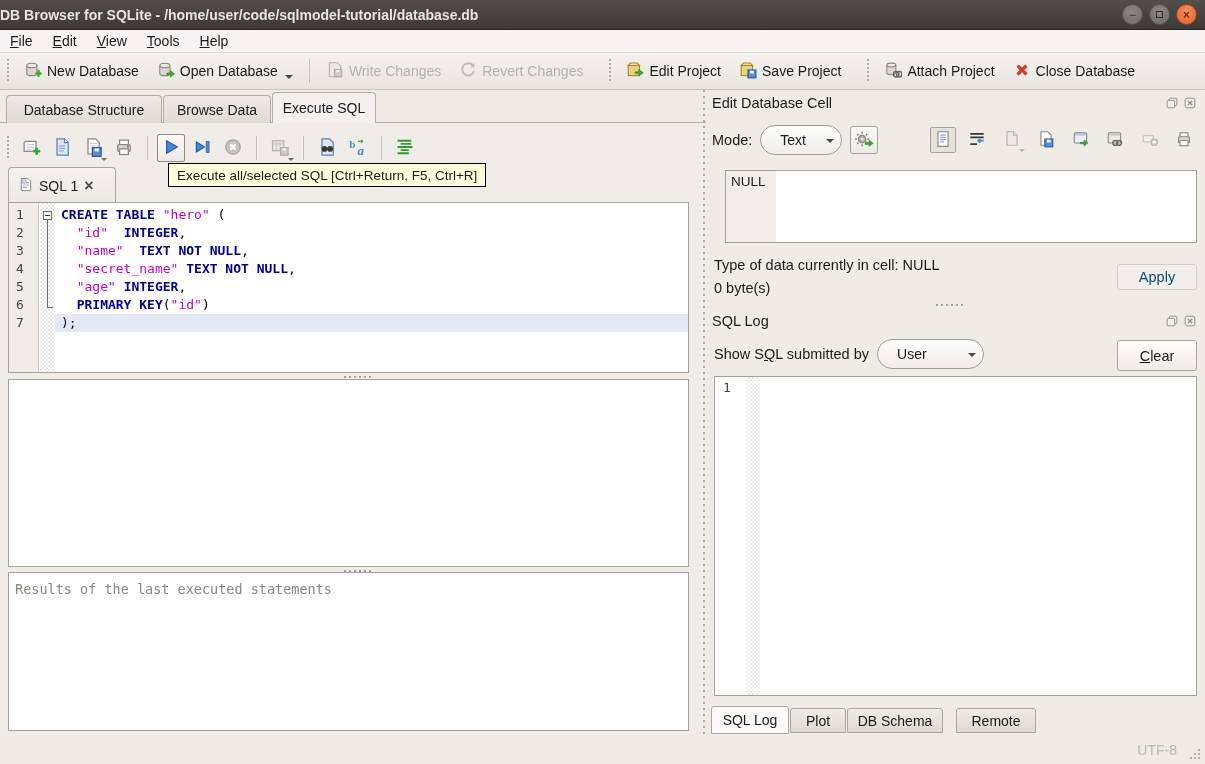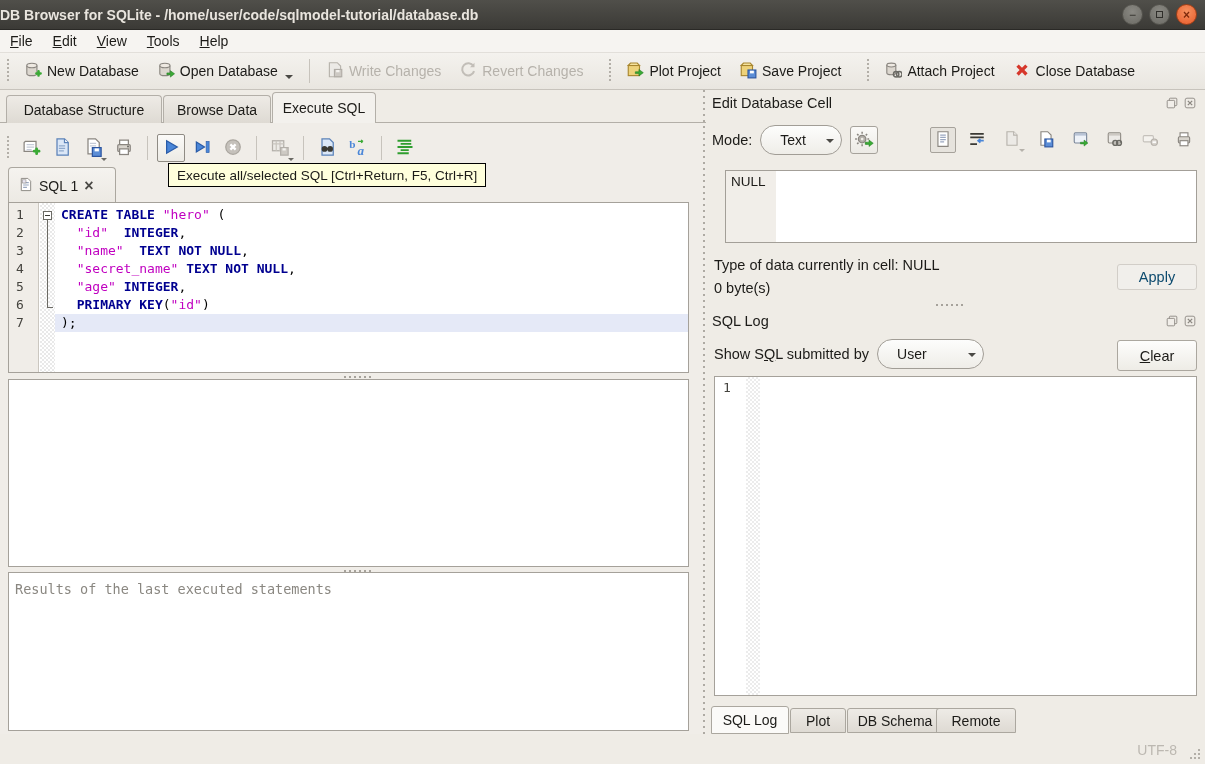--- a/index.html
+++ b/index.html
@@ -157,21 +157,21 @@
     background:repeating-conic-gradient(#ececec 0% 25%, #ffffff 0% 50%) 0 0 / 4px 4px; }
 
   
   .btab { position:absolute; border:1px solid #aba79f; border-radius:3px 3px 0 0;
     background:linear-gradient(#eeebe6,#dedad3); height:25px; top:618px;
     display:flex; align-items:center; justify-content:center; font-size:14px; }
   .btab.active { background:#fbfaf8; height:28px; top:616px; z-index:2; }
   #btab-sqllog   { left:5px;  width:78px; }
   #btab-plot     { left:84px; width:56px; }
   #btab-schema   { left:141px; width:96px; }
-  #btab-remote   { left:230px; width:80px; }
+  #btab-remote   { left:250px; width:80px; }
 
   
   #statusbar { position:absolute; left:0; top:734px; width:1205px; height:30px; }
   #encoding { position:absolute; right:28px; top:8px; color:#bcb8b1; font-size:14px; }
   #grip { position:absolute; right:4px; bottom:4px; width:12px; height:12px;
     background:
       radial-gradient(circle at 10px 2px,#b3afa8 1.2px, transparent 1.5px),
       radial-gradient(circle at 6px 6px,#b3afa8 1.2px, transparent 1.5px),
       radial-gradient(circle at 10px 6px,#b3afa8 1.2px, transparent 1.5px),
       radial-gradient(circle at 2px 10px,#b3afa8 1.2px, transparent 1.5px),
@@ -243,21 +243,21 @@
   </div>
 
   <div class="grip-v" style="margin-left:14px;"></div>
 
   <div class="tbtn">
     <span><svg width="18" height="18" viewBox="0 0 16 16">
           <rect x="2" y="4" width="10" height="9" fill="#edd27a" stroke="#a8862e"></rect>
           <path d="M2 4l2-2.2h6L12 4z" fill="#f5e3a0" stroke="#a8862e"></path>
           <path d="M8.3 9.6h3.2V7.5l3.9 2.9-3.9 2.9v-2.1H8.3z" fill="#3aaa35" stroke="#1e7a1e" stroke-width=".5"></path>
         </svg></span>
-    <span class="tlabel">Plot Project</span>
+    <span class="tlabel">Edit Project</span>
   </div>
 
   <div class="tbtn">
     <span><svg width="18" height="18" viewBox="0 0 16 16">
           <rect x="2" y="4" width="10" height="9" fill="#edd27a" stroke="#a8862e"></rect>
           <path d="M2 4l2-2.2h6L12 4z" fill="#f5e3a0" stroke="#a8862e"></path>
           <rect x="8" y="8" width="7" height="7" fill="#5b8dd6" stroke="#2c55a0"></rect>
           <rect x="9.8" y="8.6" width="3.4" height="2.4" fill="#fff"></rect>
         </svg></span>
     <span class="tlabel">Save Project</span>

